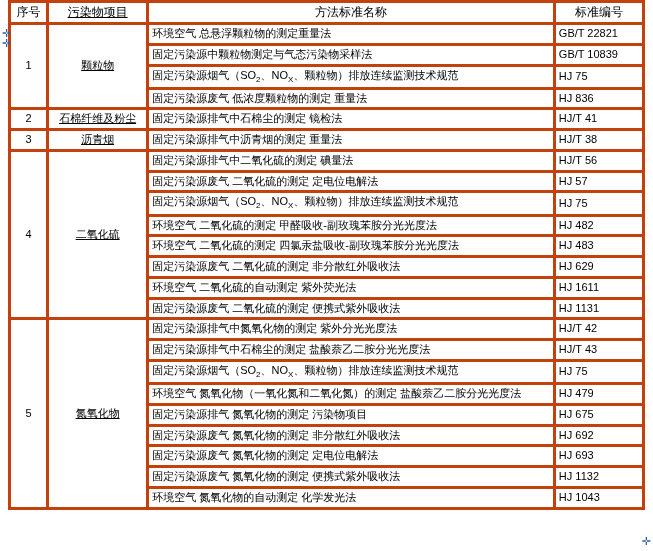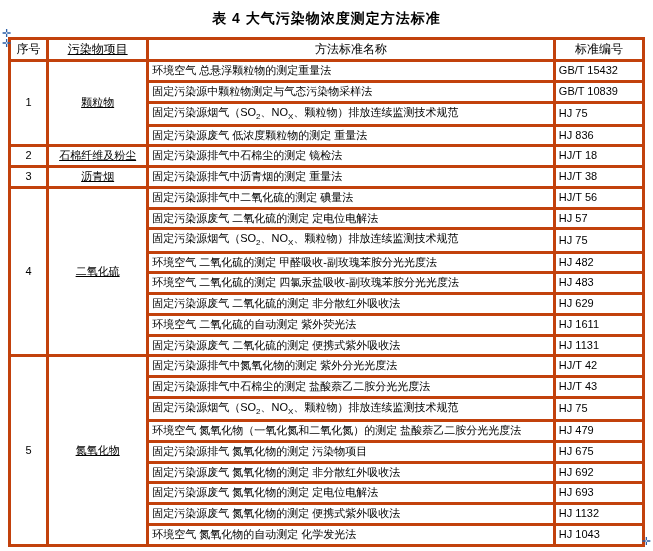--- a/index.html
+++ b/index.html
@@ -73,56 +73,55 @@
 </style>
 </head>
 <body>
 
 <div class="page">
 
   <div class="marker marker-tl">✛</div>
   <div class="marker marker-tl2">✛</div>
   <div class="marker marker-br">✛</div>
 
-  <div class="doc-title">表 4  大气污染物浓度测定方法标准</div>
 
   <div class="table-wrap">
     <table class="std">
       <thead>
         <tr>
           <td class="col-no">序号</td>
           <td class="col-item">污染物项目</td>
           <td class="col-name" style="text-align:center">方法标准名称</td>
           <td class="col-code" style="text-align:center">标准编号</td>
         </tr>
       </thead>
       <tbody id="table-body">
           <tr class="row-name">
             <td class="col-no cell-center" rowspan="4">1</td>
             <td class="col-item cell-center" rowspan="4">颗粒物</td>
             <td class="col-name">环境空气 总悬浮颗粒物的测定重量法</td>
-            <td class="col-code">GB/T 15432</td>
+            <td class="col-code">GB/T 22821</td>
           </tr>
           <tr class="row-name">
             <td class="col-name">固定污染源中颗粒物测定与气态污染物采样法</td>
             <td class="col-code">GB/T 10839</td>
           </tr>
           <tr class="row-name">
             <td class="col-name">固定污染源烟气（SO<span class="sub">2</span>、NO<span class="sub">X</span>、颗粒物）排放连续监测技术规范</td>
             <td class="col-code">HJ 75</td>
           </tr>
           <tr class="row-name">
             <td class="col-name">固定污染源废气 低浓度颗粒物的测定  重量法</td>
             <td class="col-code">HJ 836</td>
           </tr>
           <tr class="row-name">
             <td class="col-no cell-center" rowspan="1">2</td>
             <td class="col-item cell-center" rowspan="1">石棉纤维及粉尘</td>
             <td class="col-name">固定污染源排气中石棉尘的测定 镜检法</td>
-            <td class="col-code">HJ/T 18</td>
+            <td class="col-code">HJ/T 41</td>
           </tr>
           <tr class="row-name">
             <td class="col-no cell-center" rowspan="1">3</td>
             <td class="col-item cell-center" rowspan="1">沥青烟</td>
             <td class="col-name">固定污染源排气中沥青烟的测定 重量法</td>
             <td class="col-code">HJ/T 38</td>
           </tr>
           <tr class="row-name">
             <td class="col-no cell-center" rowspan="8">4</td>
             <td class="col-item cell-center" rowspan="8">二氧化硫</td>

